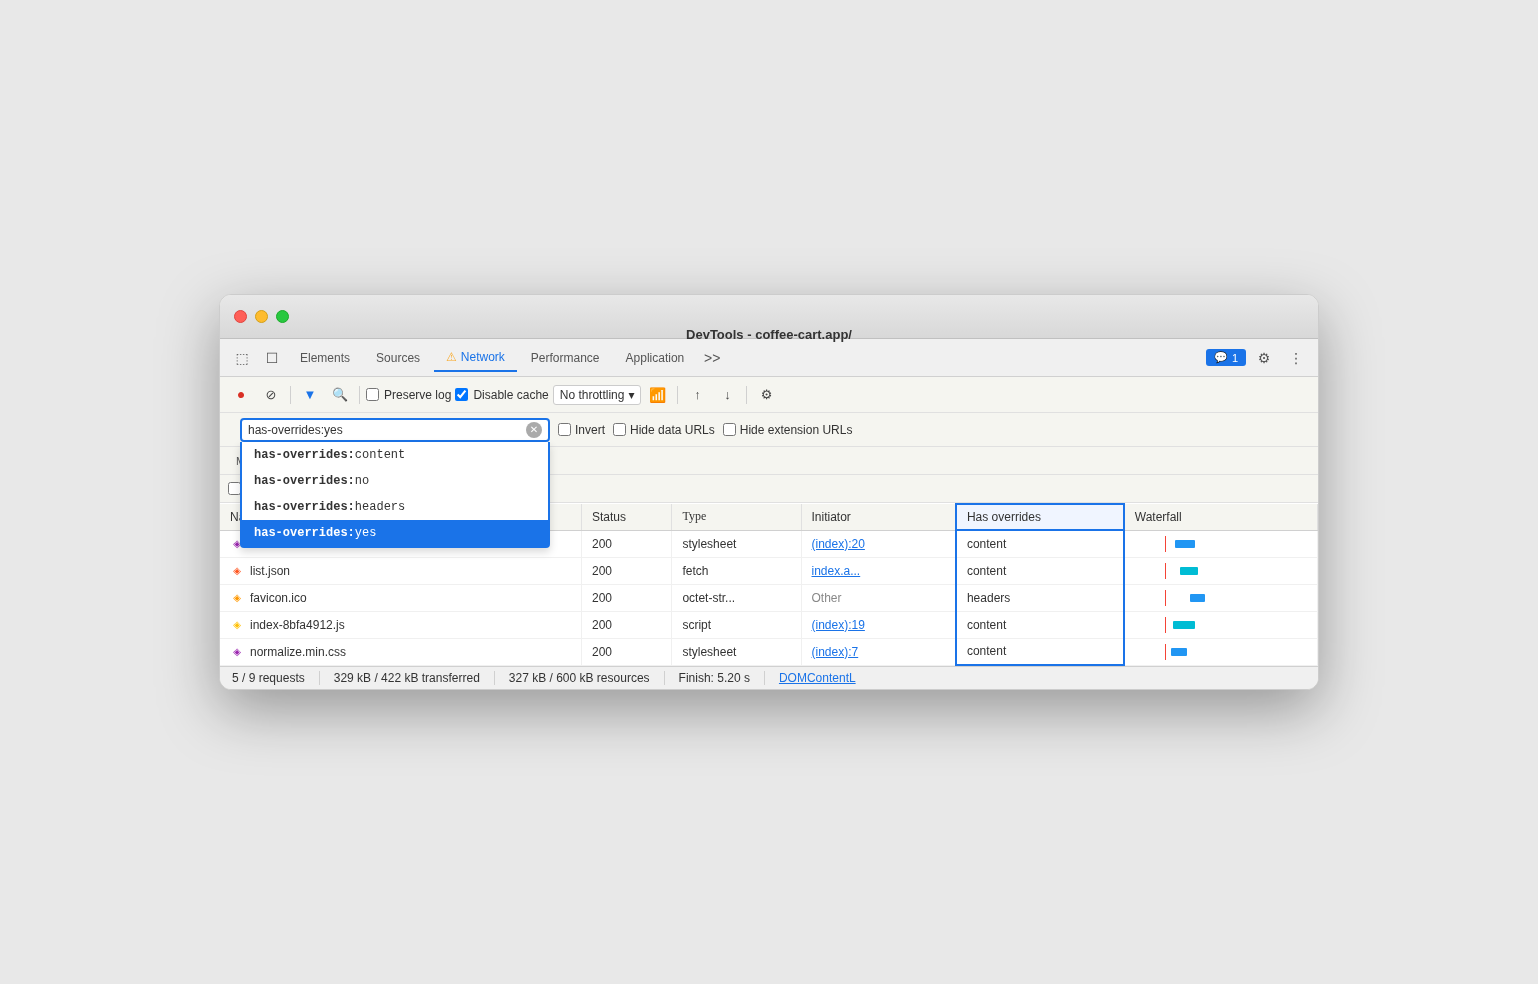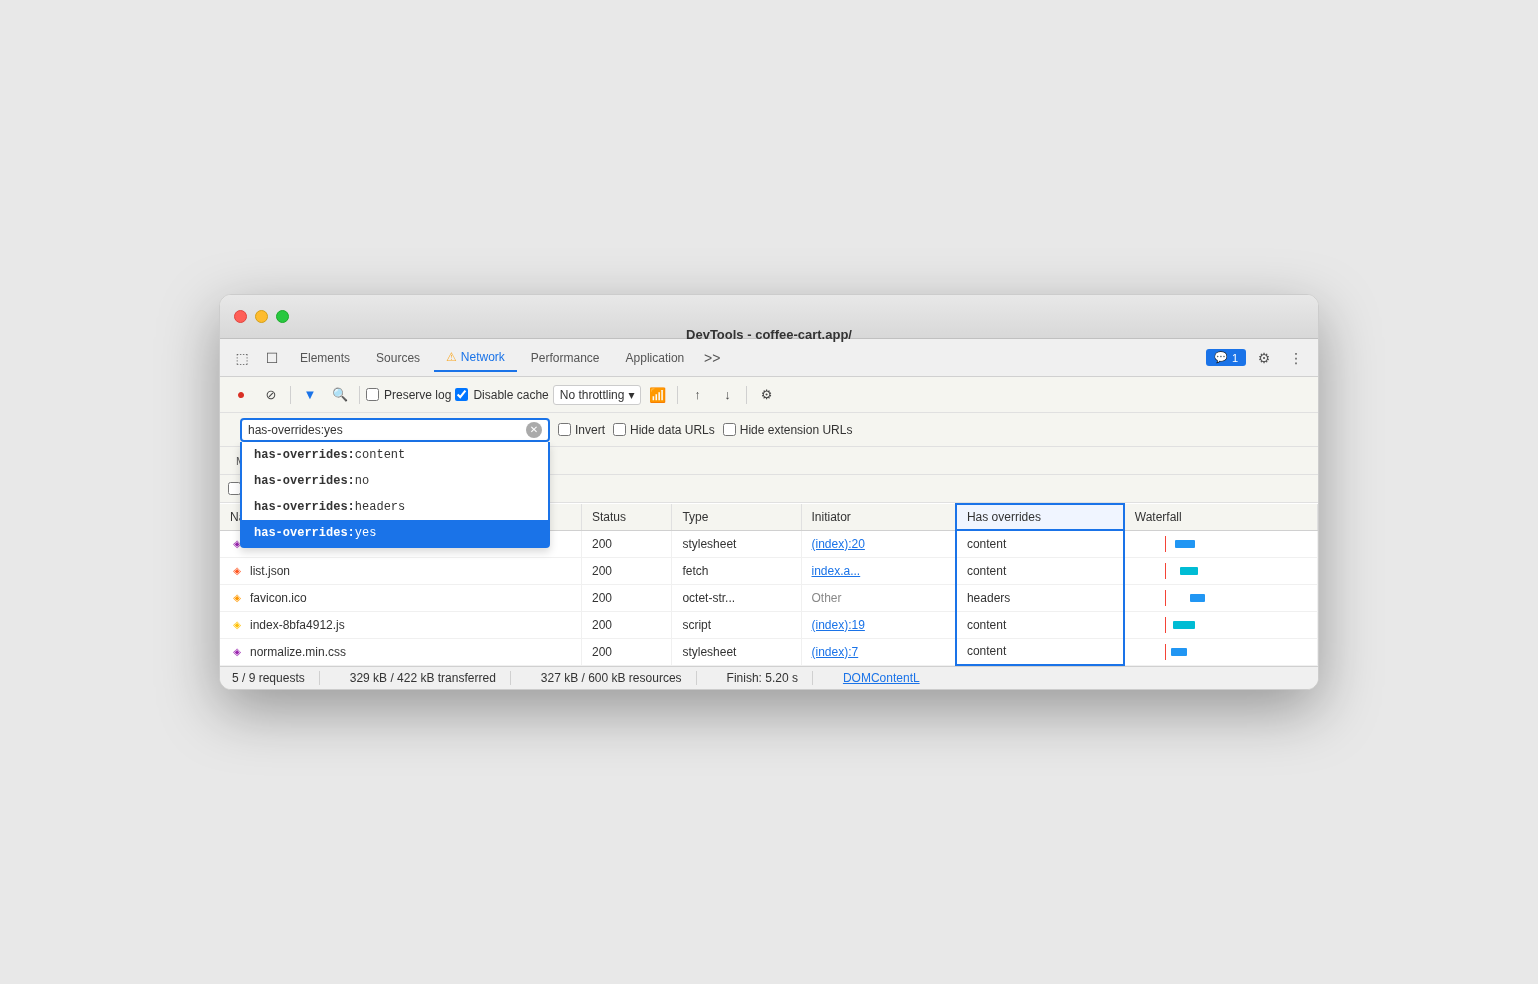--- a/index.html
+++ b/index.html
@@ -362,21 +362,21 @@
 
     
     .status-bar {
       background: #f0f0f0;
       border-top: 1px solid #d0d0d0;
       display: flex;
       align-items: center;
       padding: 4px 12px;
       font-size: 12px;
       color: #333;
-      gap: 16px;
+      gap: 0;
     }
     .status-segment {
       padding: 0 14px;
       border-right: 1px solid #d0d0d0;
     }
     .status-segment:first-child { padding-left: 0; }
     .status-link {
       color: #1a73e8;
       text-decoration: underline;
       cursor: pointer;
@@ -515,21 +515,21 @@
       <span>3rd-party requests</span>
     </label>
   </div>
 
   <div class="table-wrapper">
     <table class="network-table">
       <thead>
         <tr>
           <th style="width:280px;">Name</th>
           <th style="width:70px;">Status</th>
-          <th style="width:100px;">Type</th>
+          <th style="width:100px;font-family:Liberation Serif, serif;">Type</th>
           <th style="width:120px;">Initiator</th>
           <th class="has-overrides-header" style="width:130px;">Has overrides</th>
           <th style="width:150px;">Waterfall</th>
         </tr>
       </thead>
       <tbody id="table-body">
 
       <tr>
             <td>
               <div class="file-name">

